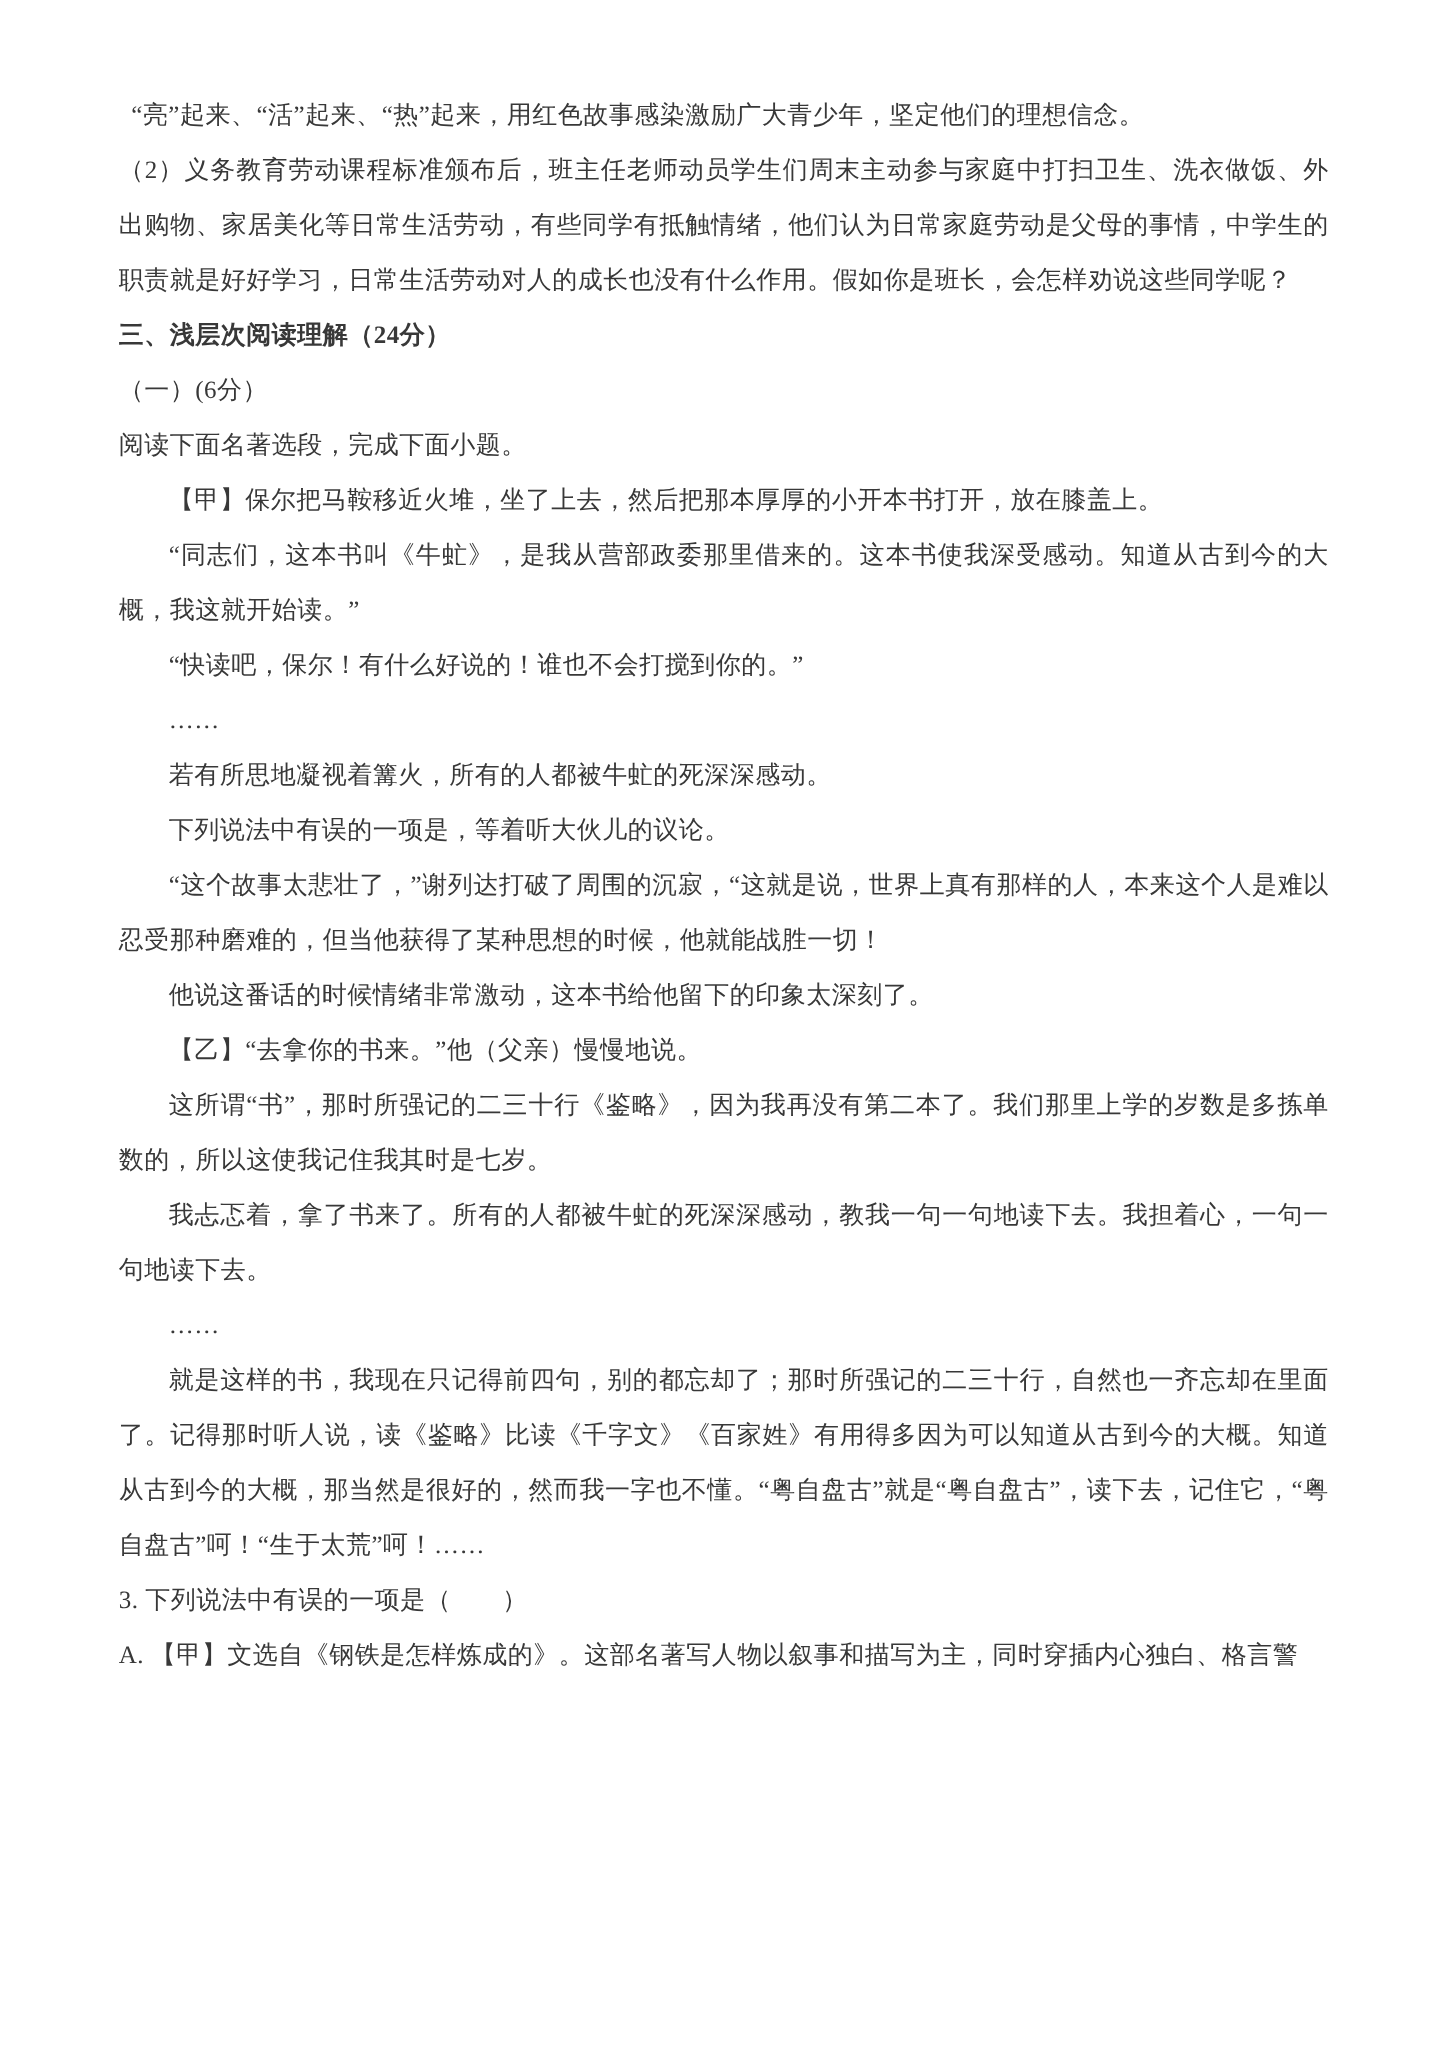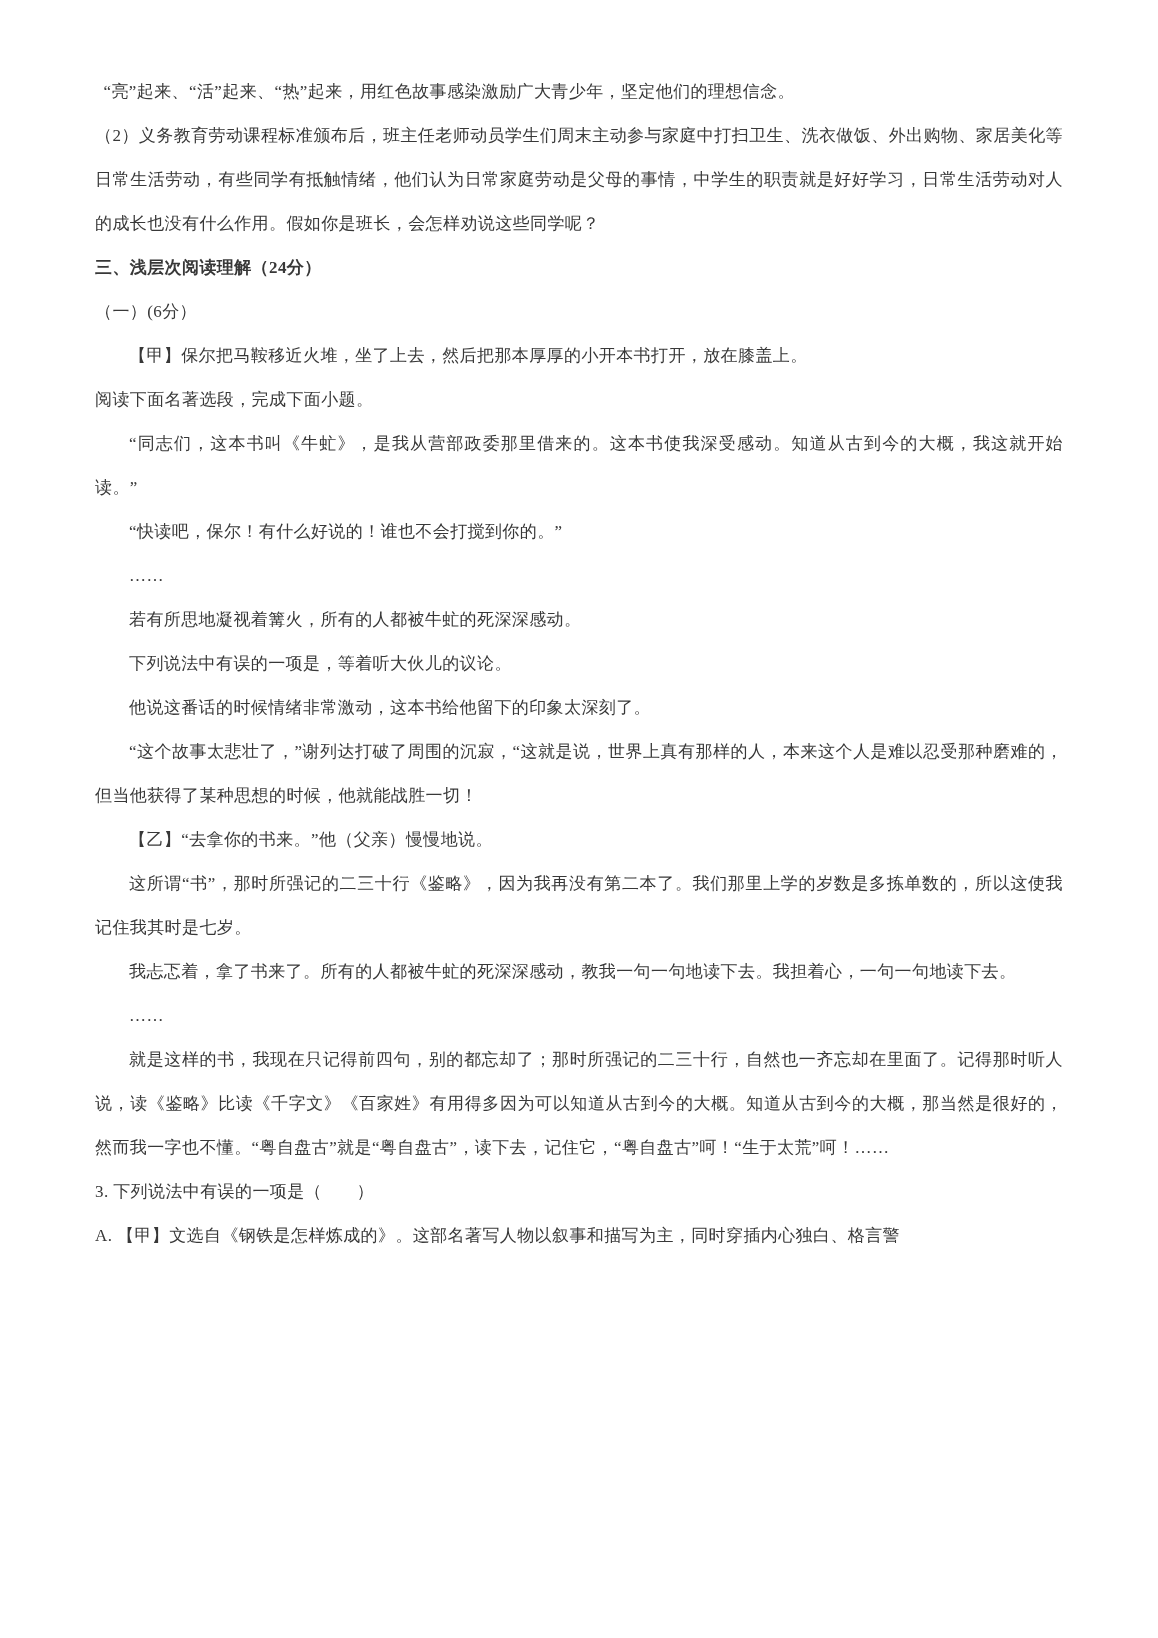--- a/index.html
+++ b/index.html
@@ -16,21 +16,21 @@
     overflow: hidden;
   }
   .page {
     box-sizing: border-box;
     width: 1158px;
     height: 1638px;
     padding: 70px 95px 0 95px;
     background: #ffffff;
   }
   .para {
-    font-size: 17px;
+    font-size: 20px;
     line-height: 44px;
     text-align: justify;
     letter-spacing: 0.4px;
     color: #383838;
     margin: 0;
     word-break: break-all;
   }
   .indent {        
     text-indent: 2em;
   }
@@ -51,38 +51,38 @@
 <div class="page">
 
   <p class="para indent-sm">“亮”起来、“活”起来、“热”起来，用红色故事感染激励广大青少年，坚定他们的理想信念。</p>
 
   <p class="para flush">（2）义务教育劳动课程标准颁布后，班主任老师动员学生们周末主动参与家庭中打扫卫生、洗衣做饭、外出购物、家居美化等日常生活劳动，有些同学有抵触情绪，他们认为日常家庭劳动是父母的事情，中学生的职责就是好好学习，日常生活劳动对人的成长也没有什么作用。假如你是班长，会怎样劝说这些同学呢？</p>
 
   <p class="para heading">三、浅层次阅读理解（24分）</p>
 
   <p class="para flush">（一）(6分）</p>
 
+  <p class="para flush">阅读下面名著选段，完成下面小题。</p>
+
   <p class="para indent">【甲】保尔把马鞍移近火堆，坐了上去，然后把那本厚厚的小开本书打开，放在膝盖上。</p>
-
-  <p class="para flush">阅读下面名著选段，完成下面小题。</p>
 
   <p class="para indent">“同志们，这本书叫《牛虻》，是我从营部政委那里借来的。这本书使我深受感动。知道从古到今的大概，我这就开始读。”</p>
 
   <p class="para indent">“快读吧，保尔！有什么好说的！谁也不会打搅到你的。”</p>
 
   <p class="para indent">……</p>
 
 
   <p class="para indent">若有所思地凝视着篝火，所有的人都被牛虻的死深深感动。</p>
 
   <p class="para indent">下列说法中有误的一项是，等着听大伙儿的议论。</p>
 
+  <p class="para indent">“这个故事太悲壮了，”谢列达打破了周围的沉寂，“这就是说，世界上真有那样的人，本来这个人是难以忍受那种磨难的，但当他获得了某种思想的时候，他就能战胜一切！</p>
+
   <p class="para indent">他说这番话的时候情绪非常激动，这本书给他留下的印象太深刻了。</p>
-
-  <p class="para indent">“这个故事太悲壮了，”谢列达打破了周围的沉寂，“这就是说，世界上真有那样的人，本来这个人是难以忍受那种磨难的，但当他获得了某种思想的时候，他就能战胜一切！</p>
 
   <p class="para indent">【乙】“去拿你的书来。”他（父亲）慢慢地说。</p>
 
   <p class="para indent">这所谓“书”，那时所强记的二三十行《鉴略》，因为我再没有第二本了。我们那里上学的岁数是多拣单数的，所以这使我记住我其时是七岁。</p>
 
   <p class="para indent">我忐忑着，拿了书来了。所有的人都被牛虻的死深深感动，教我一句一句地读下去。我担着心，一句一句地读下去。</p>
 
   <p class="para indent">……</p>
 
   <p class="para indent">就是这样的书，我现在只记得前四句，别的都忘却了；那时所强记的二三十行，自然也一齐忘却在里面了。记得那时听人说，读《鉴略》比读《千字文》《百家姓》有用得多因为可以知道从古到今的大概。知道从古到今的大概，那当然是很好的，然而我一字也不懂。“粤自盘古”就是“粤自盘古”，读下去，记住它，“粤自盘古”呵！“生于太荒”呵！……</p>

